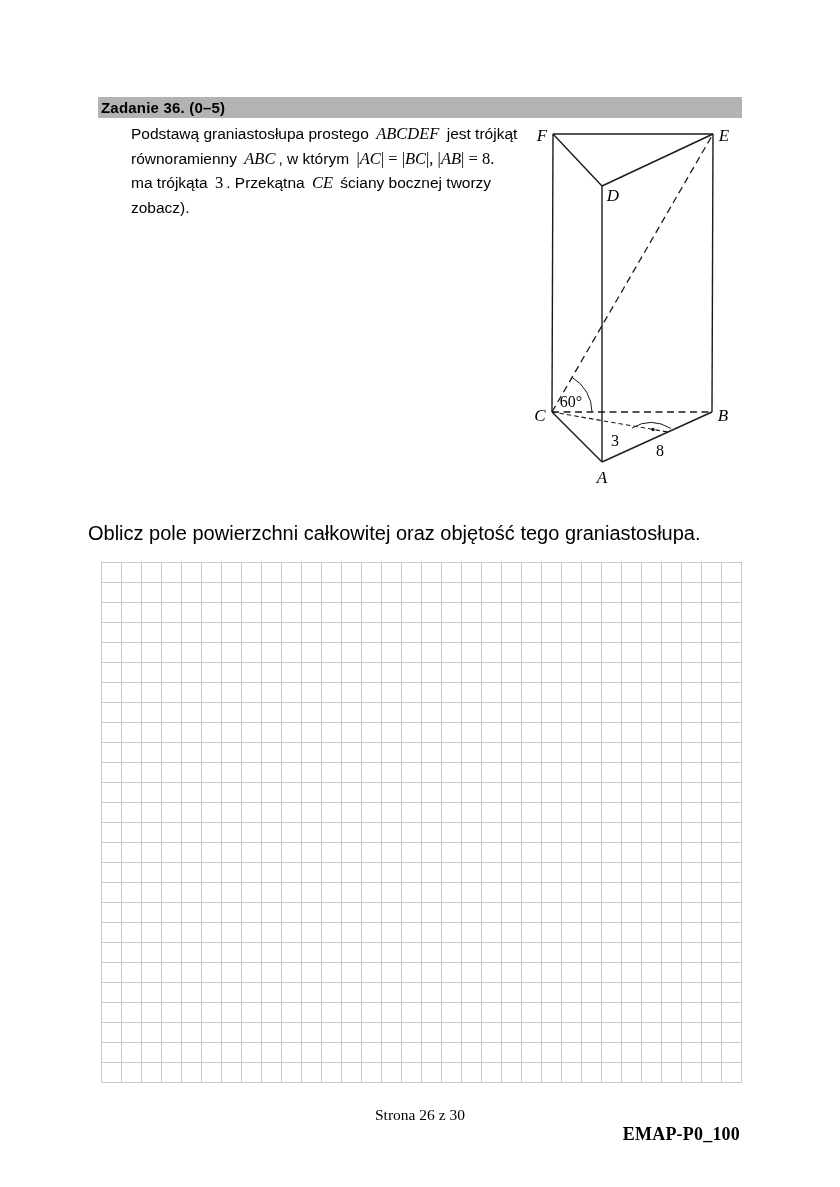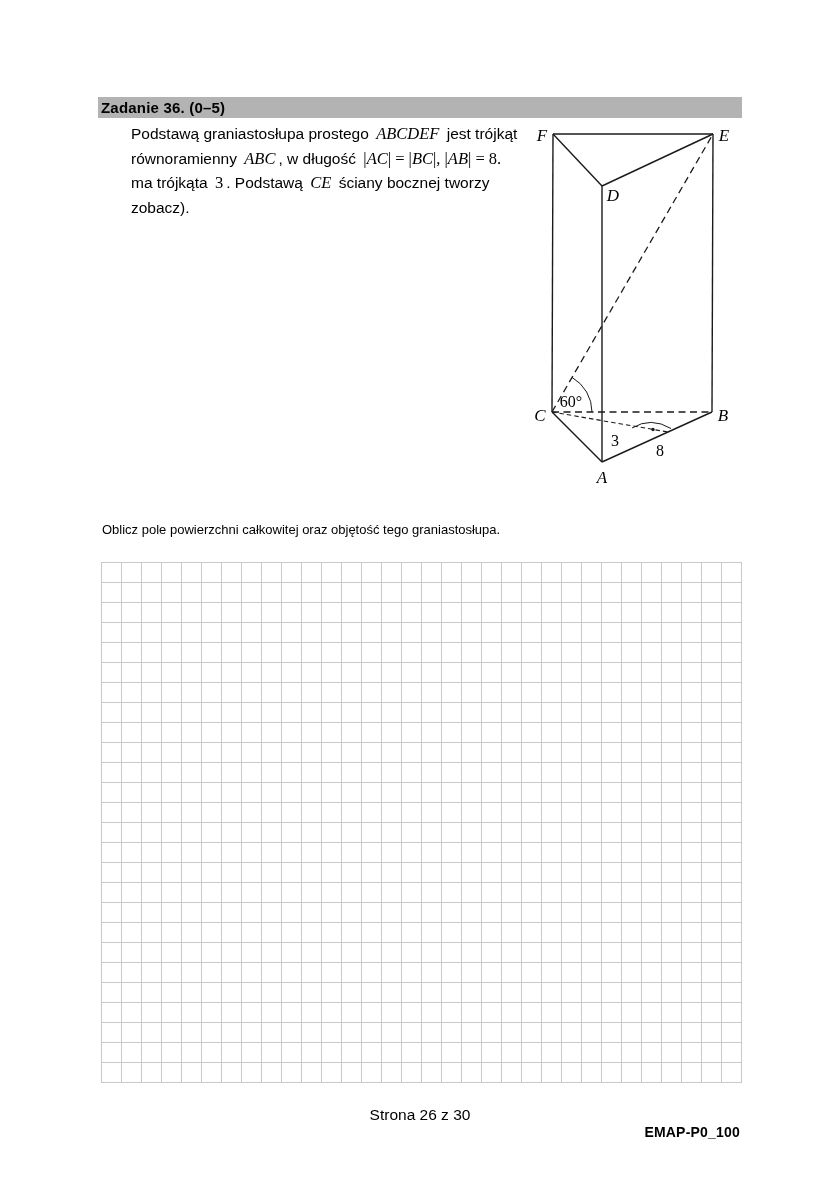--- a/index.html
+++ b/index.html
@@ -37,51 +37,51 @@
   .e{font-family:"Liberation Serif",serif;font-style:normal;}
   .figure{position:absolute;left:530px;top:120px;width:220px;height:370px;}
   .figure line,.figure path{stroke:var(--ink);fill:none;}
   .edge{stroke-width:1.4;}
   .hidden-edge{stroke-width:1.3;stroke-dasharray:7 4.5;}
   .height-line{stroke-width:1.1;stroke-dasharray:4.5 3;}
   .arc{stroke-width:1;}
   .vlabel{font-family:"Liberation Serif",serif;font-style:italic;font-size:17px;fill:#000;text-anchor:middle;}
   .nlabel{font-family:"Liberation Serif",serif;font-size:16px;fill:#000;text-anchor:middle;}
   .question{
-    position:absolute;left:102px;top:522px;width:644px;font-size:13px;
+    position:absolute;left:88px;top:522px;width:644px;font-size:20px;
   }
   .grid{
     position:absolute;left:101px;top:562px;width:641px;height:521px;
     background-image:
       linear-gradient(to right, var(--grid_line) 1px, transparent 1px),
       linear-gradient(to bottom, var(--grid_line) 1px, transparent 1px);
     background-size:20px 20px;
   }
   .footer-page{
     position:absolute;left:0;top:1106px;width:840px;
-    text-align:center;font-size:15.5px;
+    text-align:center;font-size:15.5px;font-family:Liberation Serif, serif;
   }
   .footer-code{
     position:absolute;right:100px;top:1124px;
-    font-size:14px;font-weight:bold;letter-spacing:0.2px;
+    font-size:18px;font-weight:bold;letter-spacing:0.2px;font-family:Liberation Serif, serif;
   }
 </style>
 </head>
 <body>
 
 <div class="page">
 
   <div class="task-header">
     <span>Zadanie 36. (0–5)</span>
   </div>
 
   <div class="problem">
     <div class="pline"><span class="t">Podstawą graniastosłupa prostego </span><span class="mx"><span class="m">ABCDEF</span></span><span class="t"> jest trójkąt</span></div>
-    <div class="pline"><span class="t">równoramienny </span><span class="mx"><span class="m">ABC</span></span><span class="t">, w długość </span><span class="mx"><span class="e">|</span><span class="m">AC</span><span class="e">| = |</span><span class="m">BC</span><span class="e">|, |</span><span class="m">AB</span><span class="e">| = 8.</span></span></div>
-    <div class="pline"><span class="t">ma trójkąta </span><span class="mx"><span class="e">3</span></span><span class="t">. Podstawą </span><span class="mx"><span class="m">CE</span></span><span class="t"> ściany bocznej tworzy</span></div>
+    <div class="pline"><span class="t">równoramienny </span><span class="mx"><span class="m">ABC</span></span><span class="t">, w którym </span><span class="mx"><span class="e">|</span><span class="m">AC</span><span class="e">| = |</span><span class="m">BC</span><span class="e">|, |</span><span class="m">AB</span><span class="e">| = 8.</span></span></div>
+    <div class="pline"><span class="t">ma trójkąta </span><span class="mx"><span class="e">3</span></span><span class="t">. Przekątna </span><span class="mx"><span class="m">CE</span></span><span class="t"> ściany bocznej tworzy</span></div>
     <div class="pline"><span class="t">zobacz).</span></div>
   </div>
 
   <svg class="figure" viewBox="530 120 220 370" xmlns="http://www.w3.org/2000/svg">
 
     <line class="hidden-edge" x1="552" y1="412" x2="712" y2="412"></line>
     <line class="hidden-edge" x1="552" y1="412" x2="713" y2="134"></line>
     <line class="height-line" x1="552" y1="412" x2="668" y2="432"></line>
 
     <line class="edge" x1="553" y1="134" x2="713" y2="134"></line>

